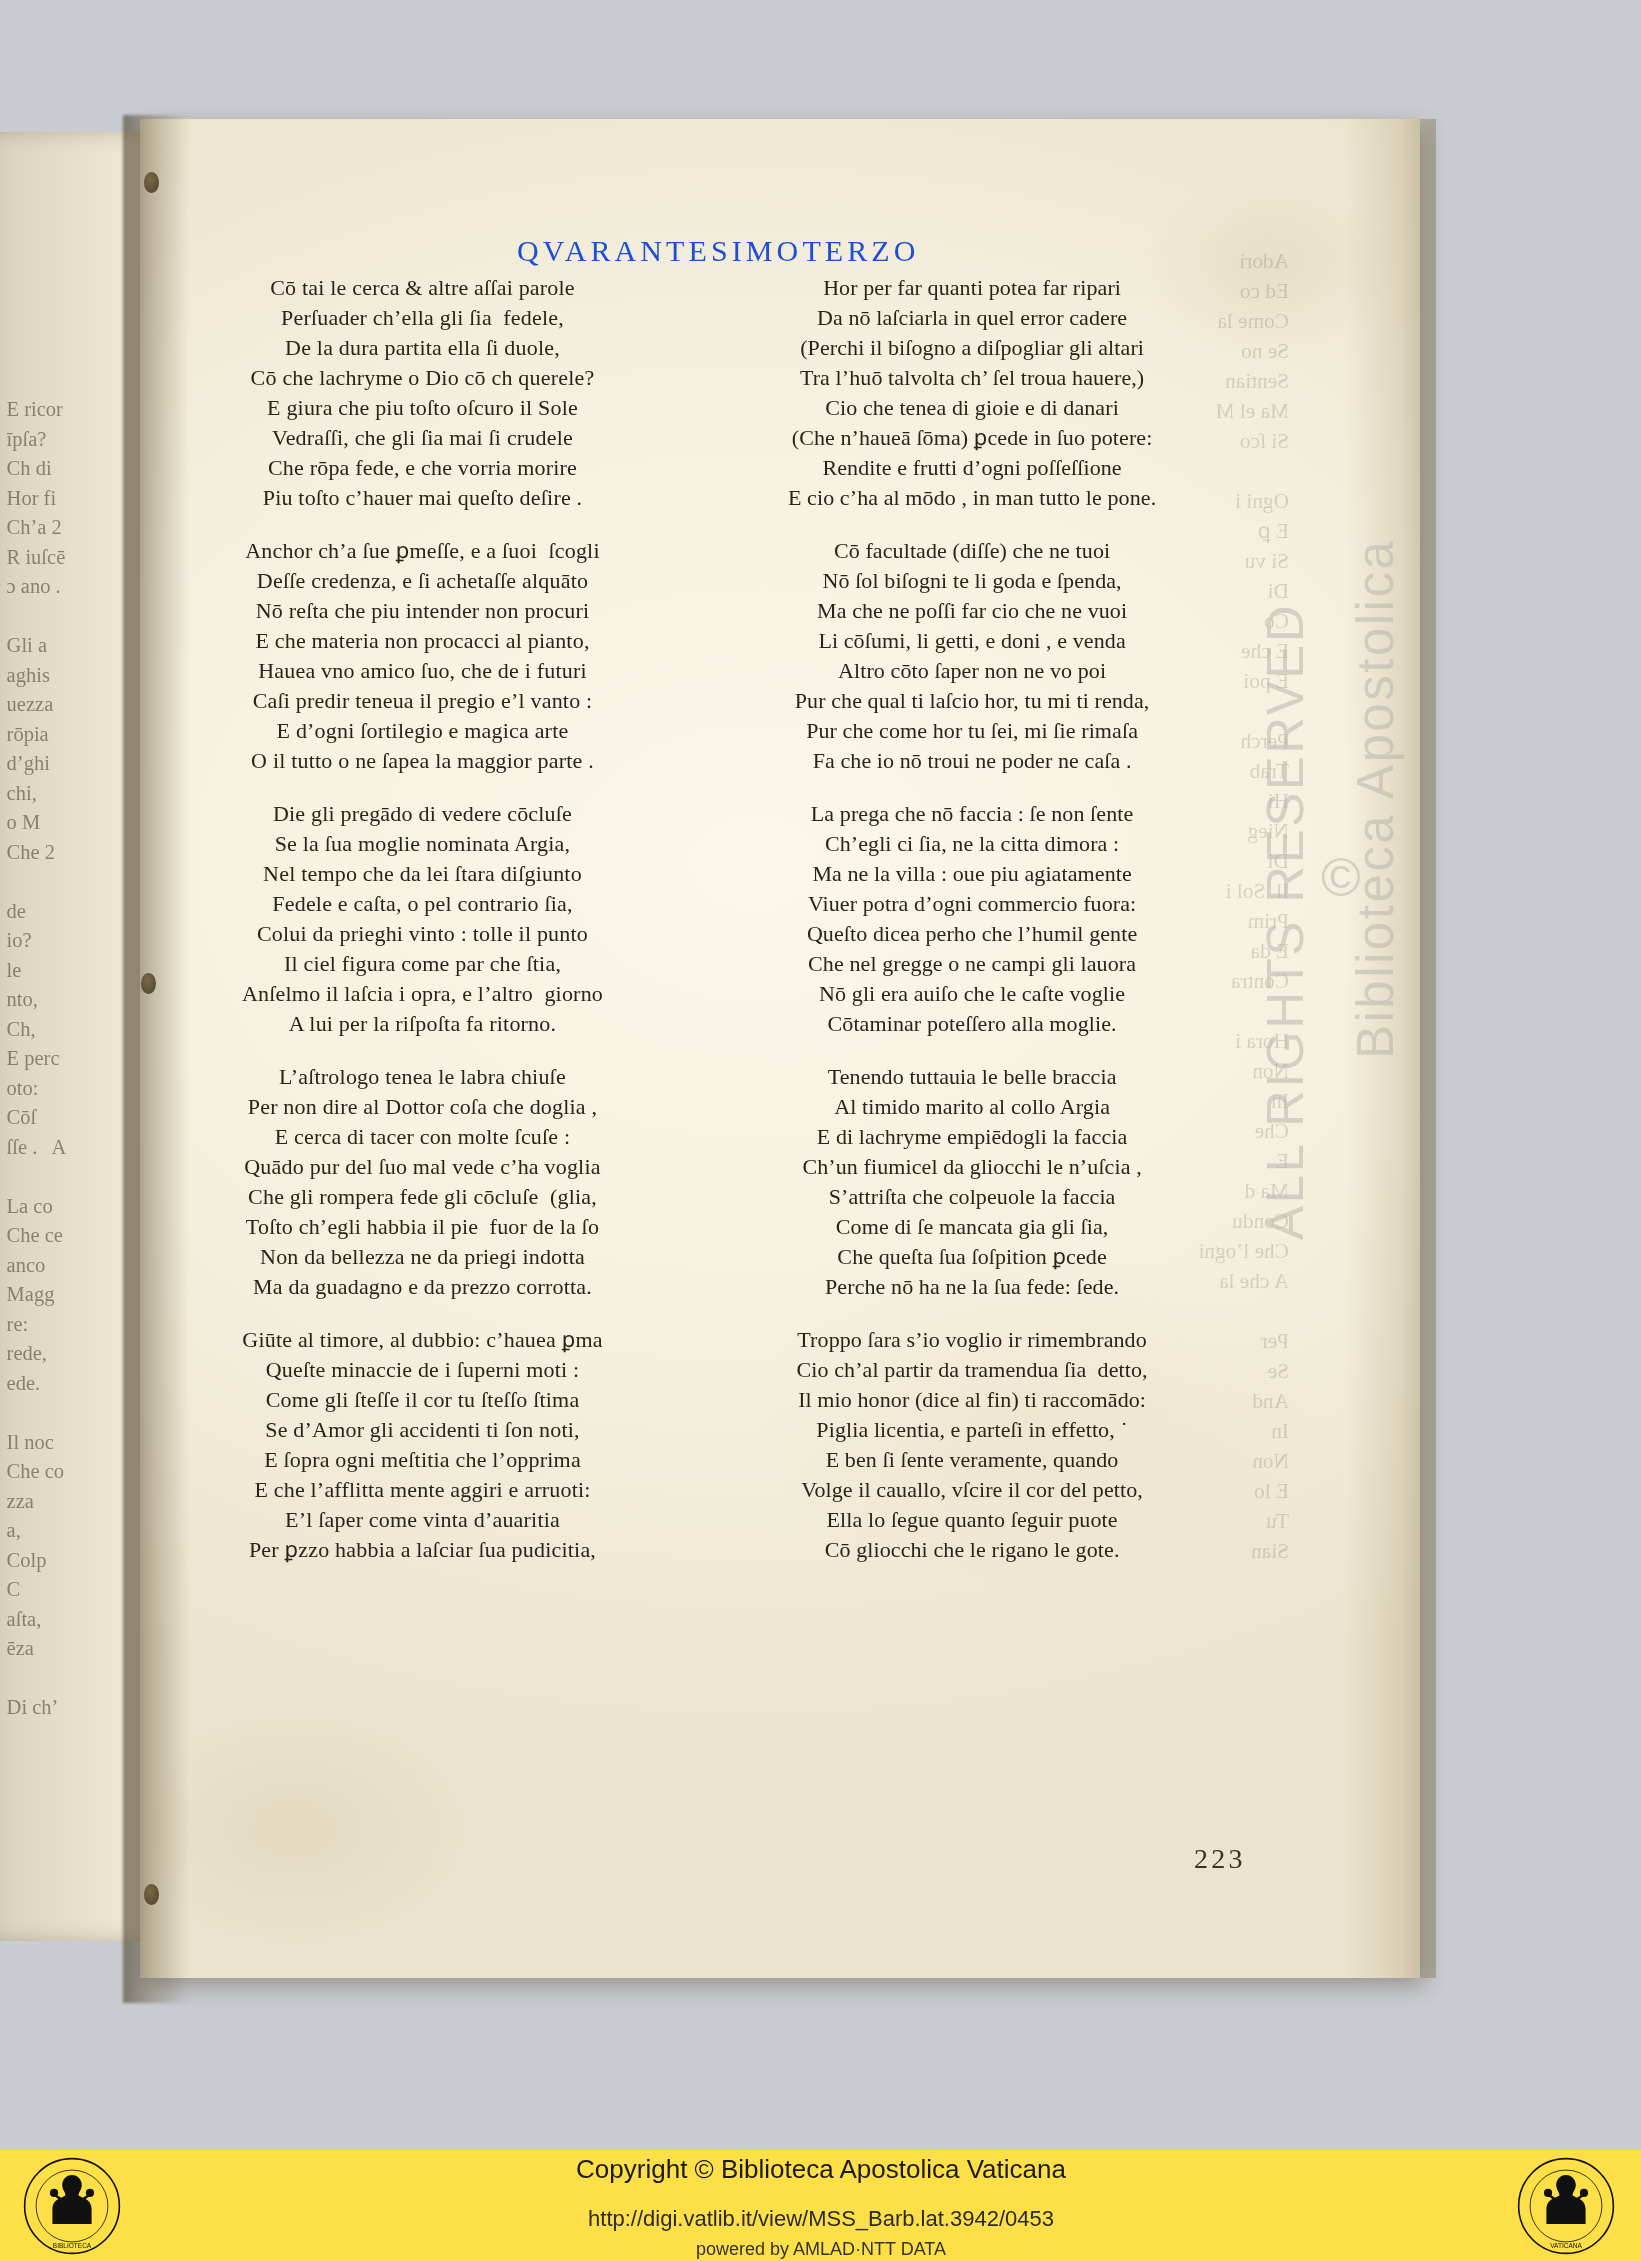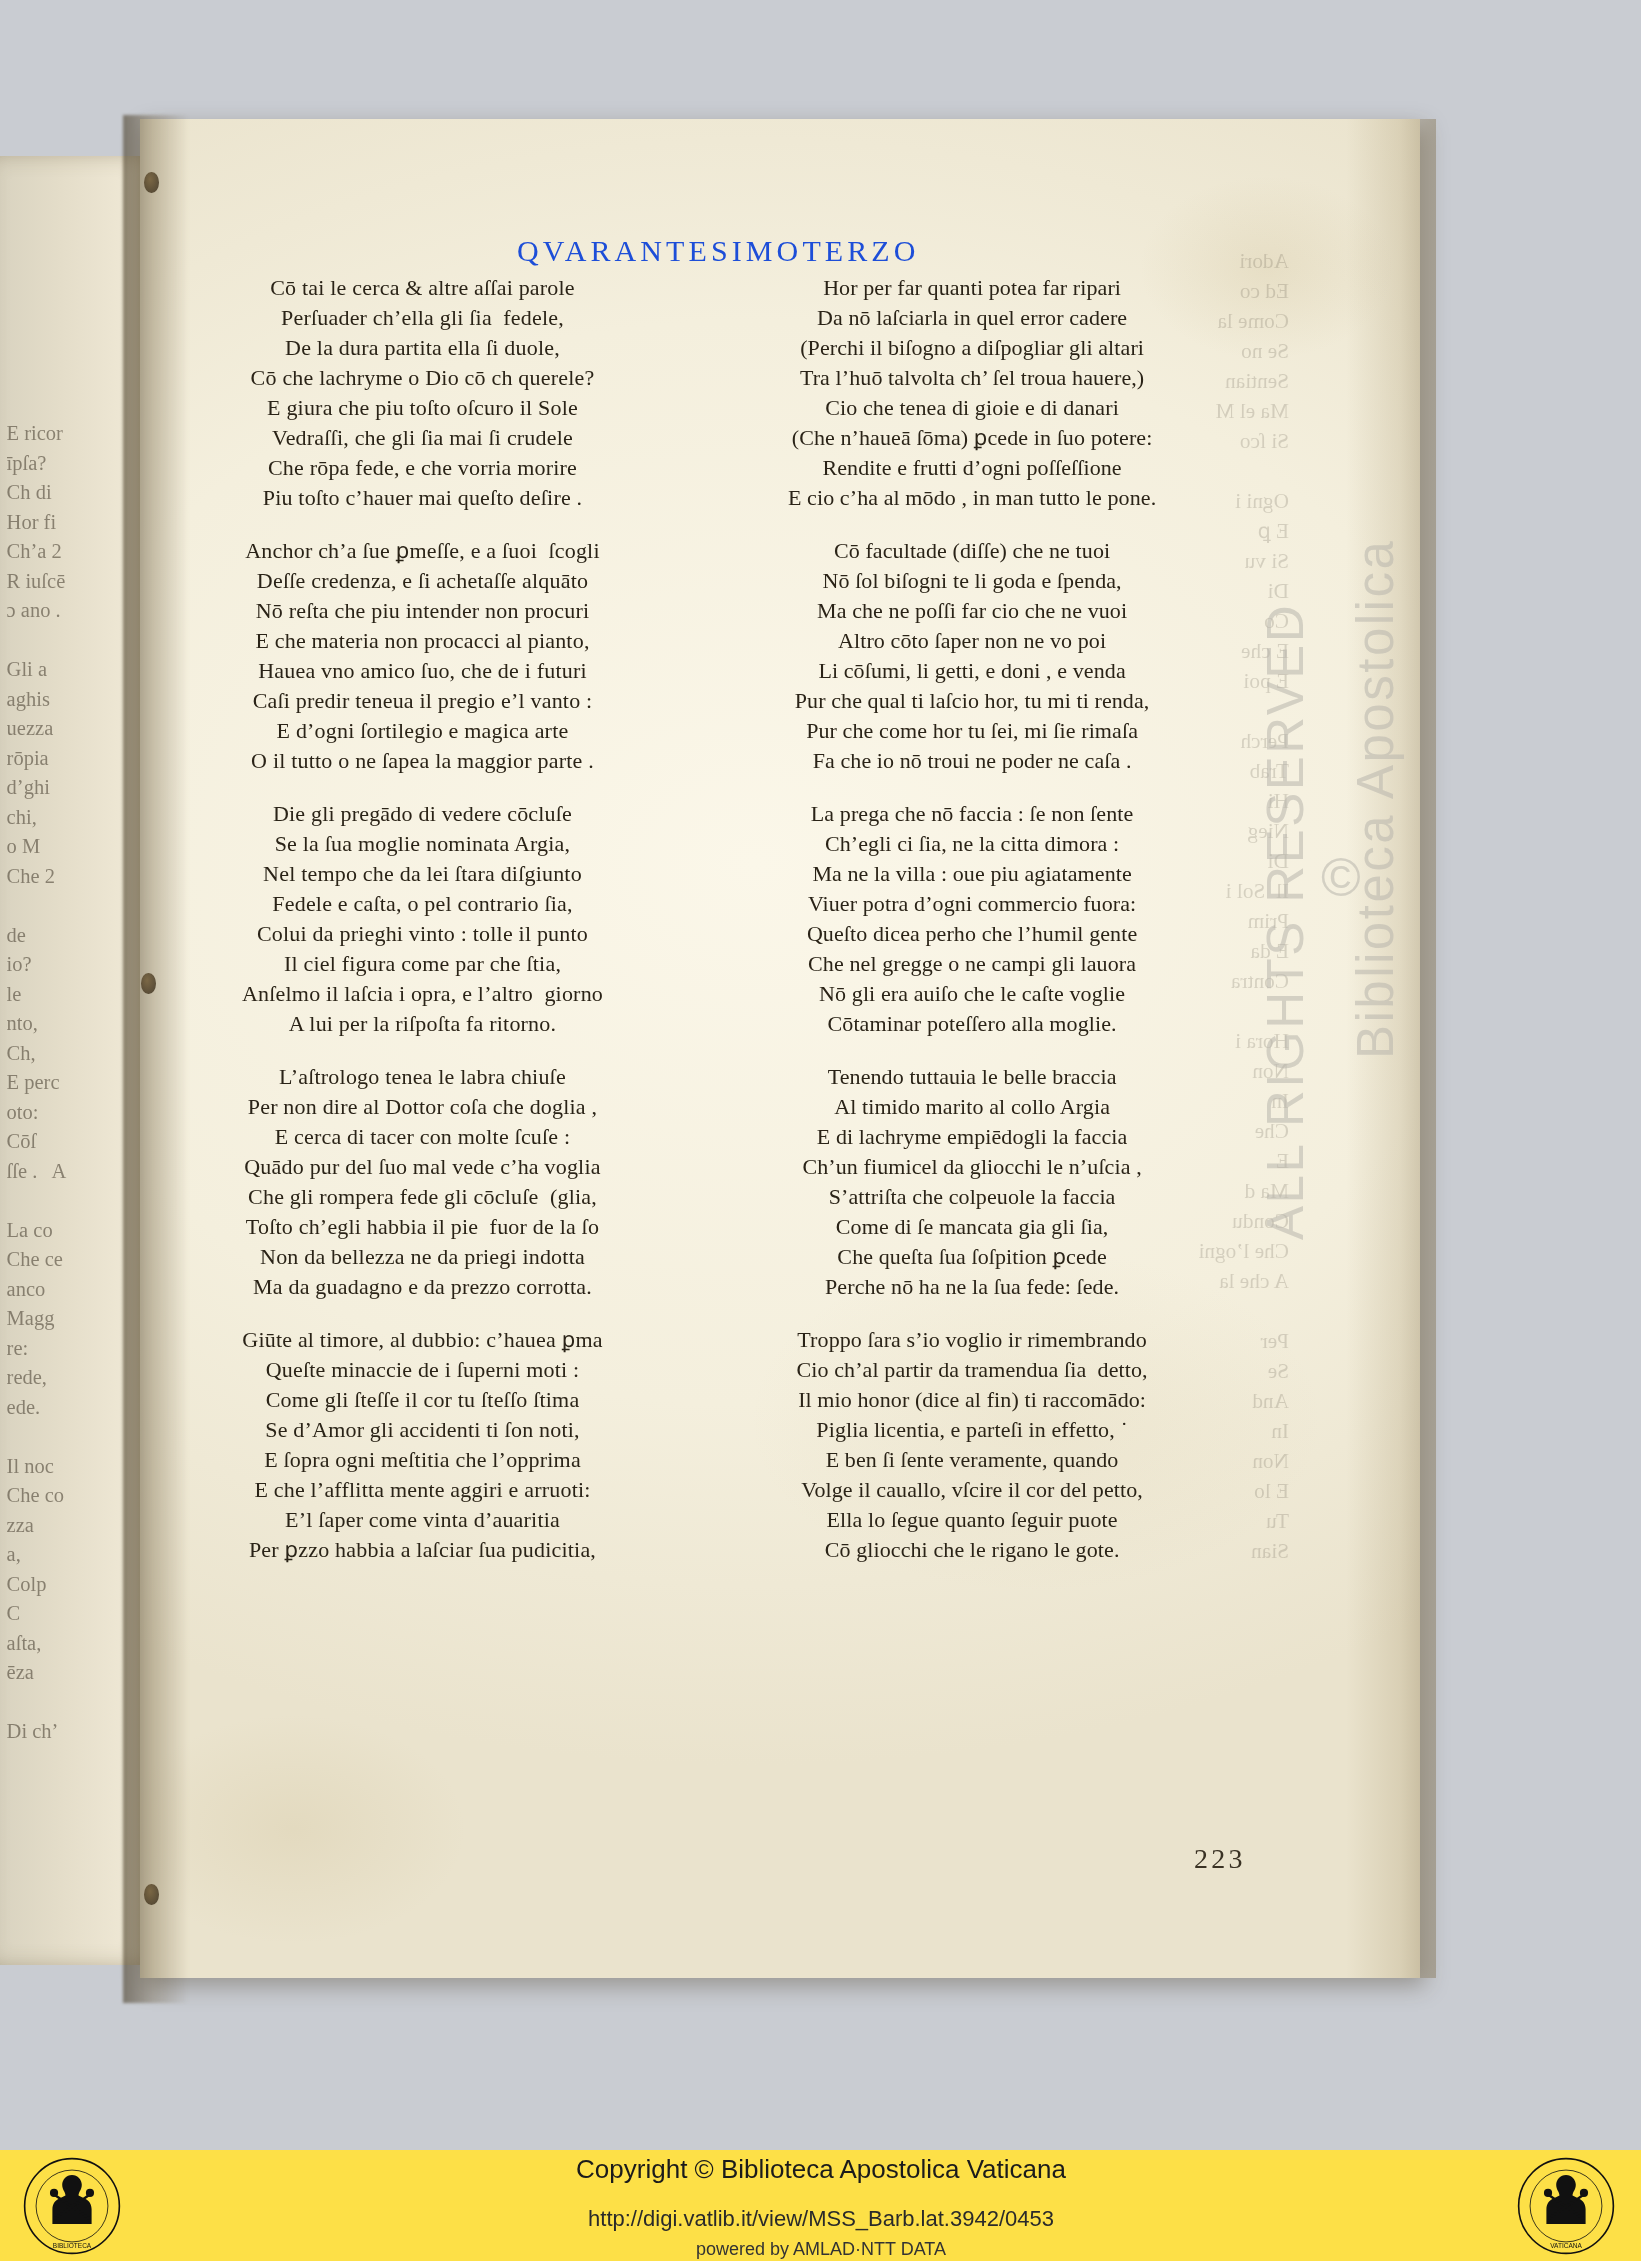--- a/index.html
+++ b/index.html
@@ -7,21 +7,21 @@
     width:1642px;height:2261px;position:relative;overflow:hidden;
     font-family:"Liberation Serif", serif;
   }
   
   #backdrop{
     position:absolute;left:0;top:0;width:1642px;height:2150px;
     background:#c9ccd2;
   }
   
   #verso{
-    position:absolute;left:0;top:156px;width:153px;height:1809px;
+    position:absolute;left:0;top:132px;width:153px;height:1809px;
     background:linear-gradient(90deg,#d9d3c0 0%,#e4ddc9 40%,#efe8d5 85%,#d8d1bd 100%);
     box-shadow:inset -11.5px 0 23px -4.9px rgba(90,75,45,.45);
   }
   
   #gutter{
     position:absolute;left:123px;top:115px;width:66px;height:1888px;
     background:linear-gradient(90deg,rgba(60,48,24,.55) 0%,rgba(90,72,38,.30) 45%,rgba(255,250,235,0) 100%);
     filter:blur(1.6px);
   }
   
@@ -296,22 +296,22 @@
         <div class="ln">Cio che tenea di gioie e di danari</div>
         <div class="ln">(Che n’haueā ſōma) ꝑcede in ſuo potere:</div>
         <div class="ln">Rendite e frutti d’ogni poſſeſſione</div>
         <div class="ln">E cio c’ha al mōdo , in man tutto le pone.</div>
       </div>
 
       <div class="stanza">
         <div class="ln">Cō facultade (diſſe) che ne tuoi</div>
         <div class="ln">Nō ſol biſogni te li goda e ſpenda,</div>
         <div class="ln">Ma che ne poſſi far cio che ne vuoi</div>
+        <div class="ln">Li cōſumi, li getti, e doni , e venda</div>
         <div class="ln">Altro cōto ſaper non ne vo poi</div>
-        <div class="ln">Li cōſumi, li getti, e doni , e venda</div>
         <div class="ln">Pur che qual ti laſcio hor, tu mi ti renda,</div>
         <div class="ln">Pur che come hor tu ſei, mi ſie rimaſa</div>
         <div class="ln">Fa che io nō troui ne poder ne caſa .</div>
       </div>
 
       <div class="stanza">
         <div class="ln">La prega che nō faccia : ſe non ſente</div>
         <div class="ln">Ch’egli ci ſia, ne la citta dimora :</div>
         <div class="ln">Ma ne la villa : oue piu agiatamente</div>
         <div class="ln">Viuer potra d’ogni commercio fuora:</div>

